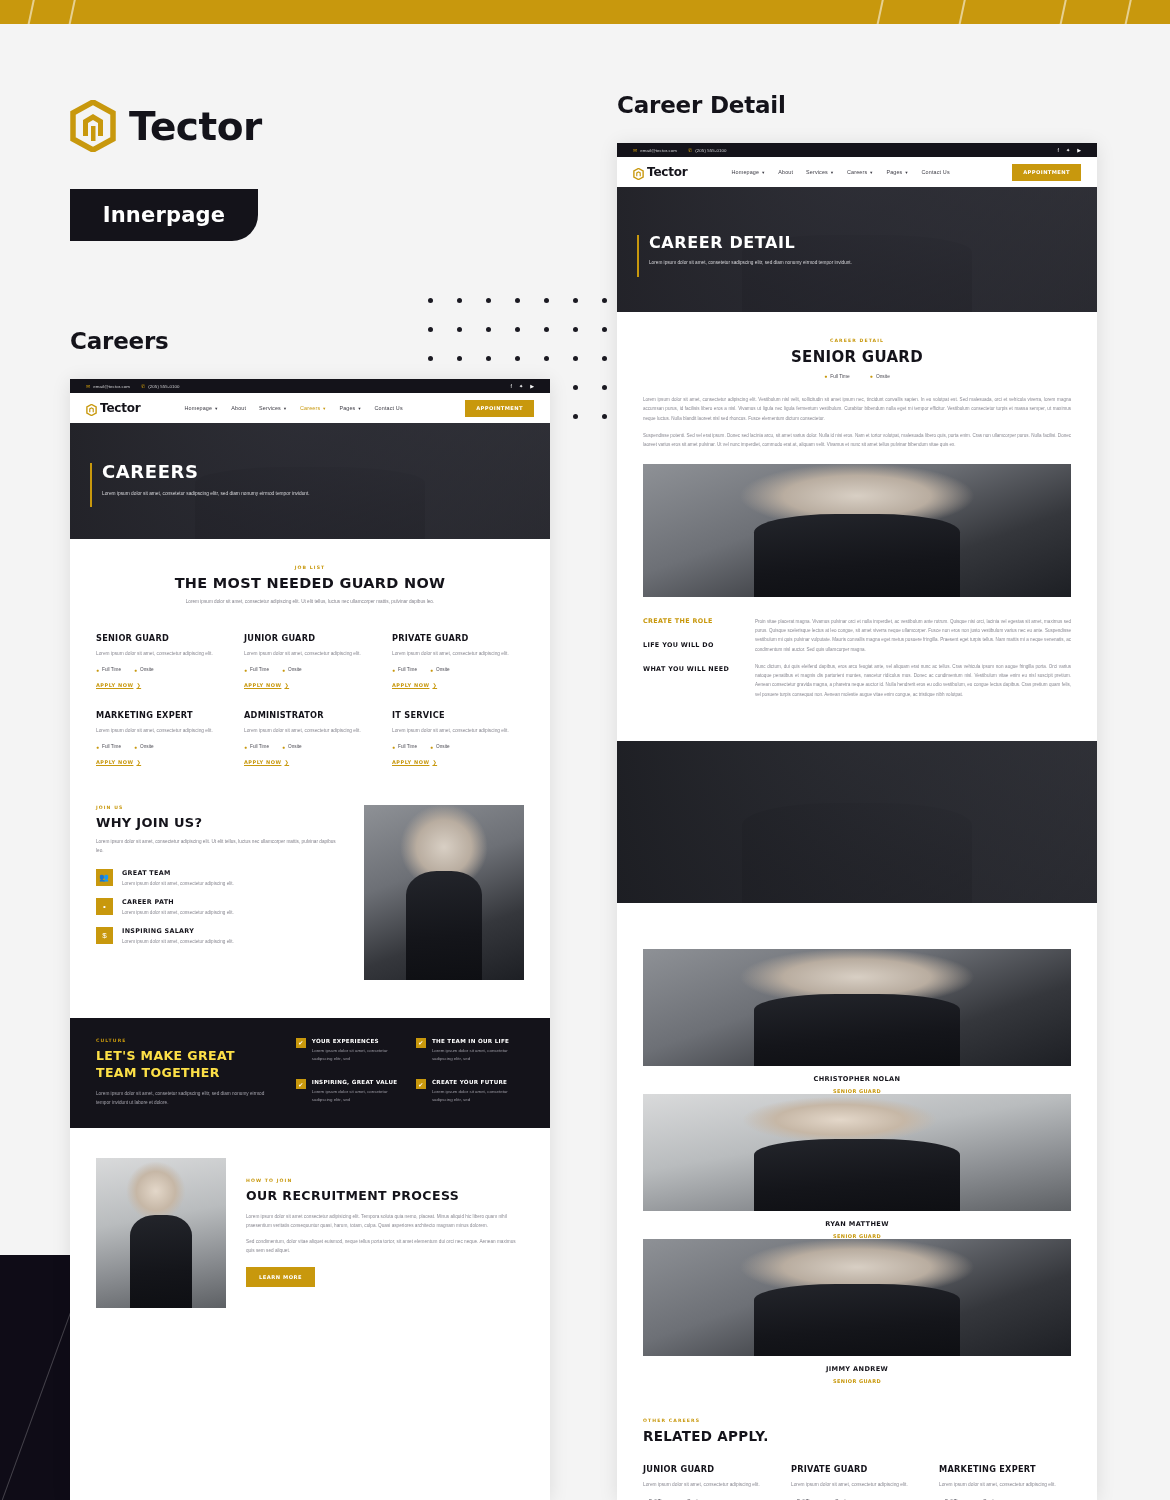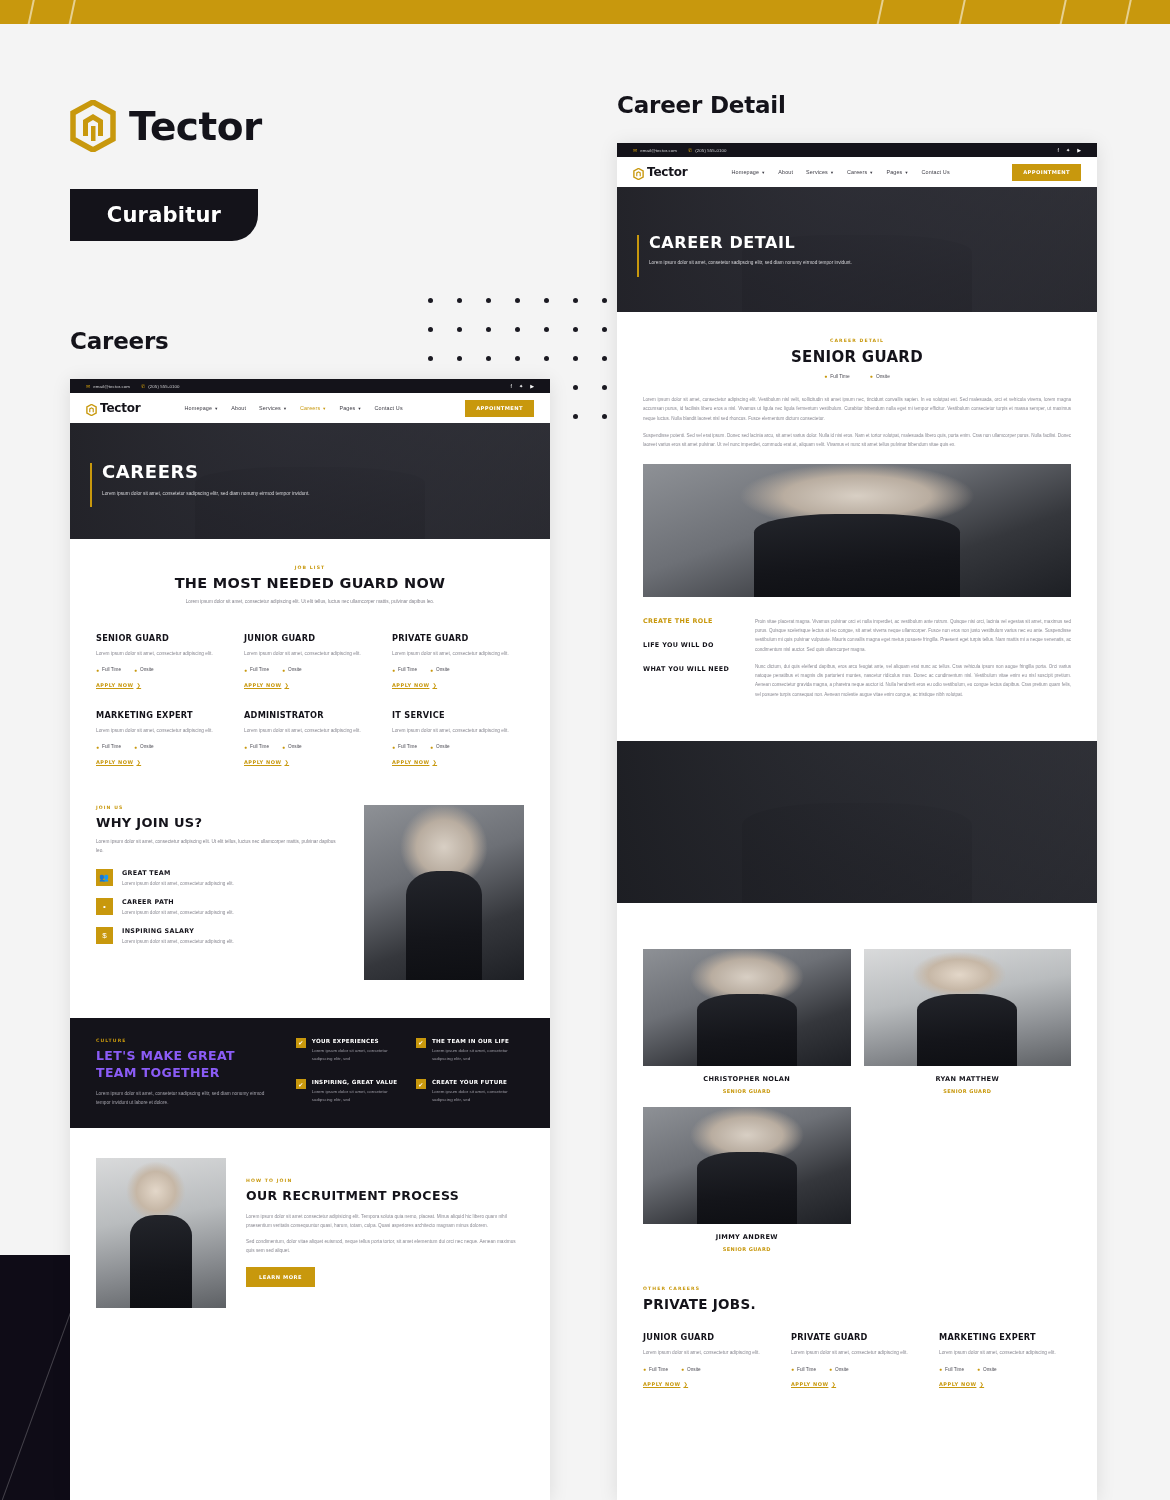--- a/index.html
+++ b/index.html
@@ -122,21 +122,21 @@
 
   
   .feat { display: flex; gap: 9px; margin-bottom: 10px; }
   .feat .ic { width: 17px; height: 17px; background: #c8980d; color: #fff; display: flex; align-items: center; justify-content: center; font-size: 8px; flex: 0 0 auto; }
   .feat h5 { font-size: 6.4px; color: #14131a; font-family: "DejaVu Sans", sans-serif; font-weight: 700; letter-spacing: .3px; margin-bottom: 3px; }
   .feat p { font-size: 4.6px; color: #8a8992; line-height: 1.7; }
 
   
   .culture { background: #14131a; padding: 20px 26px; display: flex; gap: 20px; }
   .culture .left { width: 42%; }
-  .culture h3 { color: #8b5cf6; font-family: "DejaVu Sans", sans-serif; font-weight: 700; font-size: 12.5px; line-height: 1.35; letter-spacing: .4px; margin: 5px 0 8px; }
+  .culture h3 { color: #fde047; font-family: "DejaVu Sans", sans-serif; font-weight: 700; font-size: 12.5px; line-height: 1.35; letter-spacing: .4px; margin: 5px 0 8px; }
   .culture .left p { font-size: 4.7px; color: #a6a5ae; line-height: 1.9; }
   .culture .right { flex: 1; display: grid; grid-template-columns: 1fr 1fr; gap: 13px 12px; }
   .chk { display: flex; gap: 6px; }
   .chk .box { width: 10px; height: 10px; background: #c8980d; color: #fff; font-size: 6px; display: flex; align-items: center; justify-content: center; flex: 0 0 auto; }
   .chk h6 { font-size: 5.6px; color: #fff; font-family: "DejaVu Sans", sans-serif; font-weight: 700; letter-spacing: .3px; margin-bottom: 3px; }
   .chk p { font-size: 4.4px; color: #9c9ba4; line-height: 1.75; }
 
   
   .recruit { display: flex; gap: 20px; padding: 30px 26px 34px; }
   .recruit .img { width: 130px; height: 150px; flex: 0 0 auto; }
@@ -157,21 +157,21 @@
   .role-tabs a { display: block; font-size: 6.4px; font-family: "DejaVu Sans", sans-serif; font-weight: 700; letter-spacing: .35px; color: #14131a; text-decoration: none; margin-bottom: 16px; }
   .role-tabs a.active { color: #c8980d; }
   .role-body { flex: 1; }
 
   .cta { position: relative; height: 162px; overflow: hidden; }
   .cta .shade { position: absolute; inset: 0; background: linear-gradient(95deg, rgba(26,27,32,.9) 0%, rgba(38,39,45,.72) 48%, rgba(58,59,66,.52) 100%); }
   .cta .inner { position: relative; text-align: center; padding-top: 46px; }
   .cta h3 { color: #fff; font-family: "DejaVu Sans", sans-serif; font-weight: 700; font-size: 13px; letter-spacing: .5px; }
   .cta p { color: #d4d4d9; font-size: 4.7px; line-height: 1.95; margin: 8px auto 0; width: 57%; }
 
-  .team { display: grid; grid-template-columns: repeat(2, 1fr); gap: 13px; }
+  .team { display: grid; grid-template-columns: repeat(1, 1fr); }
   .team .card .pic { width: 100%; height: 117px; }
   .team .card h5 { font-size: 6.6px; color: #14131a; font-family: "DejaVu Sans", sans-serif; font-weight: 700; letter-spacing: .35px; text-align: center; margin-top: 9px; }
   .team .card .role { font-size: 5px; color: #c8980d; font-weight: 700; letter-spacing: .45px; font-family: "DejaVu Sans", sans-serif; text-align: center; margin-top: 5px; }
 </style>
 </head>
 <body>
 
 <div class="stage">
 
   <div class="topbar" id="topbar">
@@ -194,21 +194,21 @@
       <svg viewBox="0 0 46 52" width="46" height="52">
         <path d="M23 2 L43 13 L43 39 L23 50 L3 39 L3 13 Z" fill="none" stroke="#c8980d" stroke-width="5.5"></path>
         <path d="M13 36 L13 20 L23 14 L33 20 L33 36 L28 36 L28 23 L23 20 L18 23 L18 36 Z" fill="#c8980d"></path>
         <rect x="21" y="26" width="4.5" height="15" fill="#c8980d"></rect>
       </svg>
     </div>
     <div class="brand-name">Tector</div>
   </div>
 
   <div class="innerpage-tag">
-    <span>Curabitur</span>
+    <span>Innerpage</span>
   </div>
 
   <div class="section-label label-careers">Careers</div>
   <div class="section-label label-detail">Career Detail</div>
 
   <div class="dotgrid" id="dotgrid">
       <i style="left: 0px; top: 0px;"></i>
       <i style="left: 29px; top: 0px;"></i>
       <i style="left: 58px; top: 0px;"></i>
       <i style="left: 87px; top: 0px;"></i>
@@ -627,21 +627,21 @@
           <div class="card">
             <div class="pic ph "></div>
             <h5>JIMMY ANDREW</h5>
             <div class="role">SENIOR GUARD</div>
           </div>
         </div>
     </div>
 
     <div class="sec" style="padding-top:34px;padding-bottom:34px">
       <div class="m-eyebrow">OTHER CAREERS</div>
-      <div class="m-title" style="font-size:13.5px;margin:5px 0 20px">PRIVATE JOBS.</div>
+      <div class="m-title" style="font-size:13.5px;margin:5px 0 20px">RELATED APPLY.</div>
       <div class="joblist" id="joblist-related">
           <div class="job">
             <h4>JUNIOR GUARD</h4>
             <p>Lorem ipsum dolor sit amet, consectetur adipiscing elit.</p>
             <div class="meta">
               <span>
                 <i class="dot">●</i>
                 <em style="font-style:normal">Full Time</em>
               </span>
               <span>

